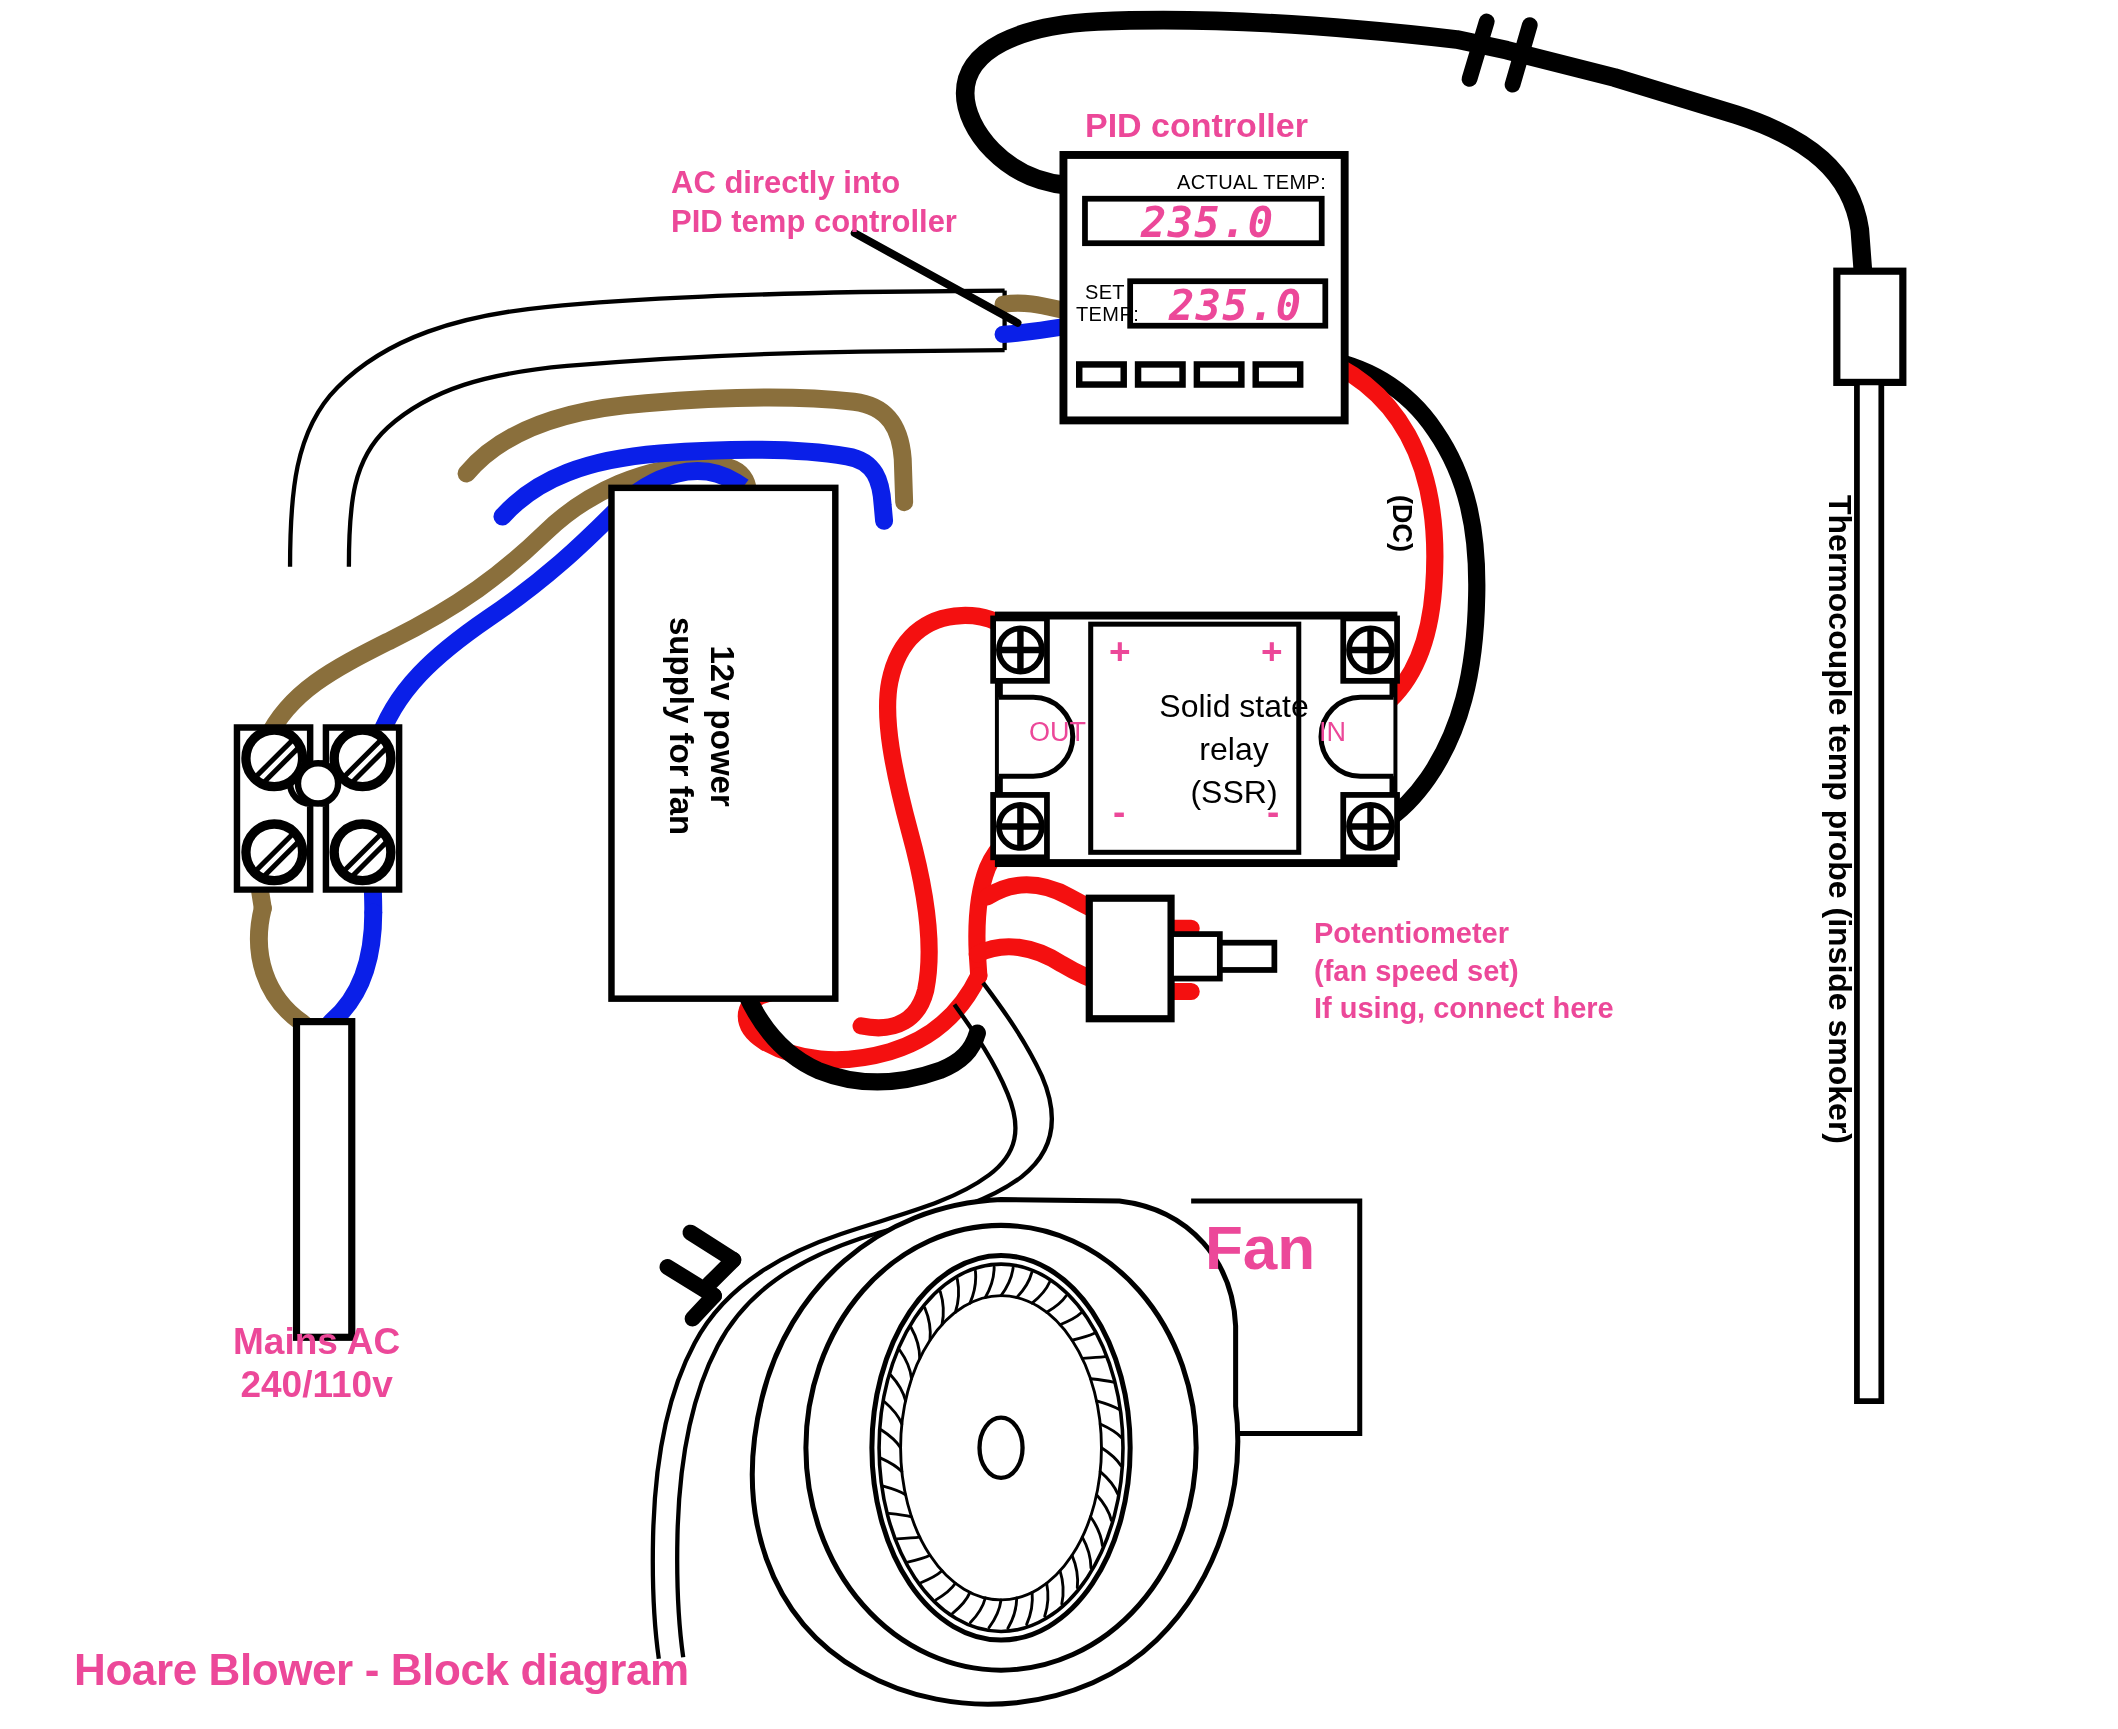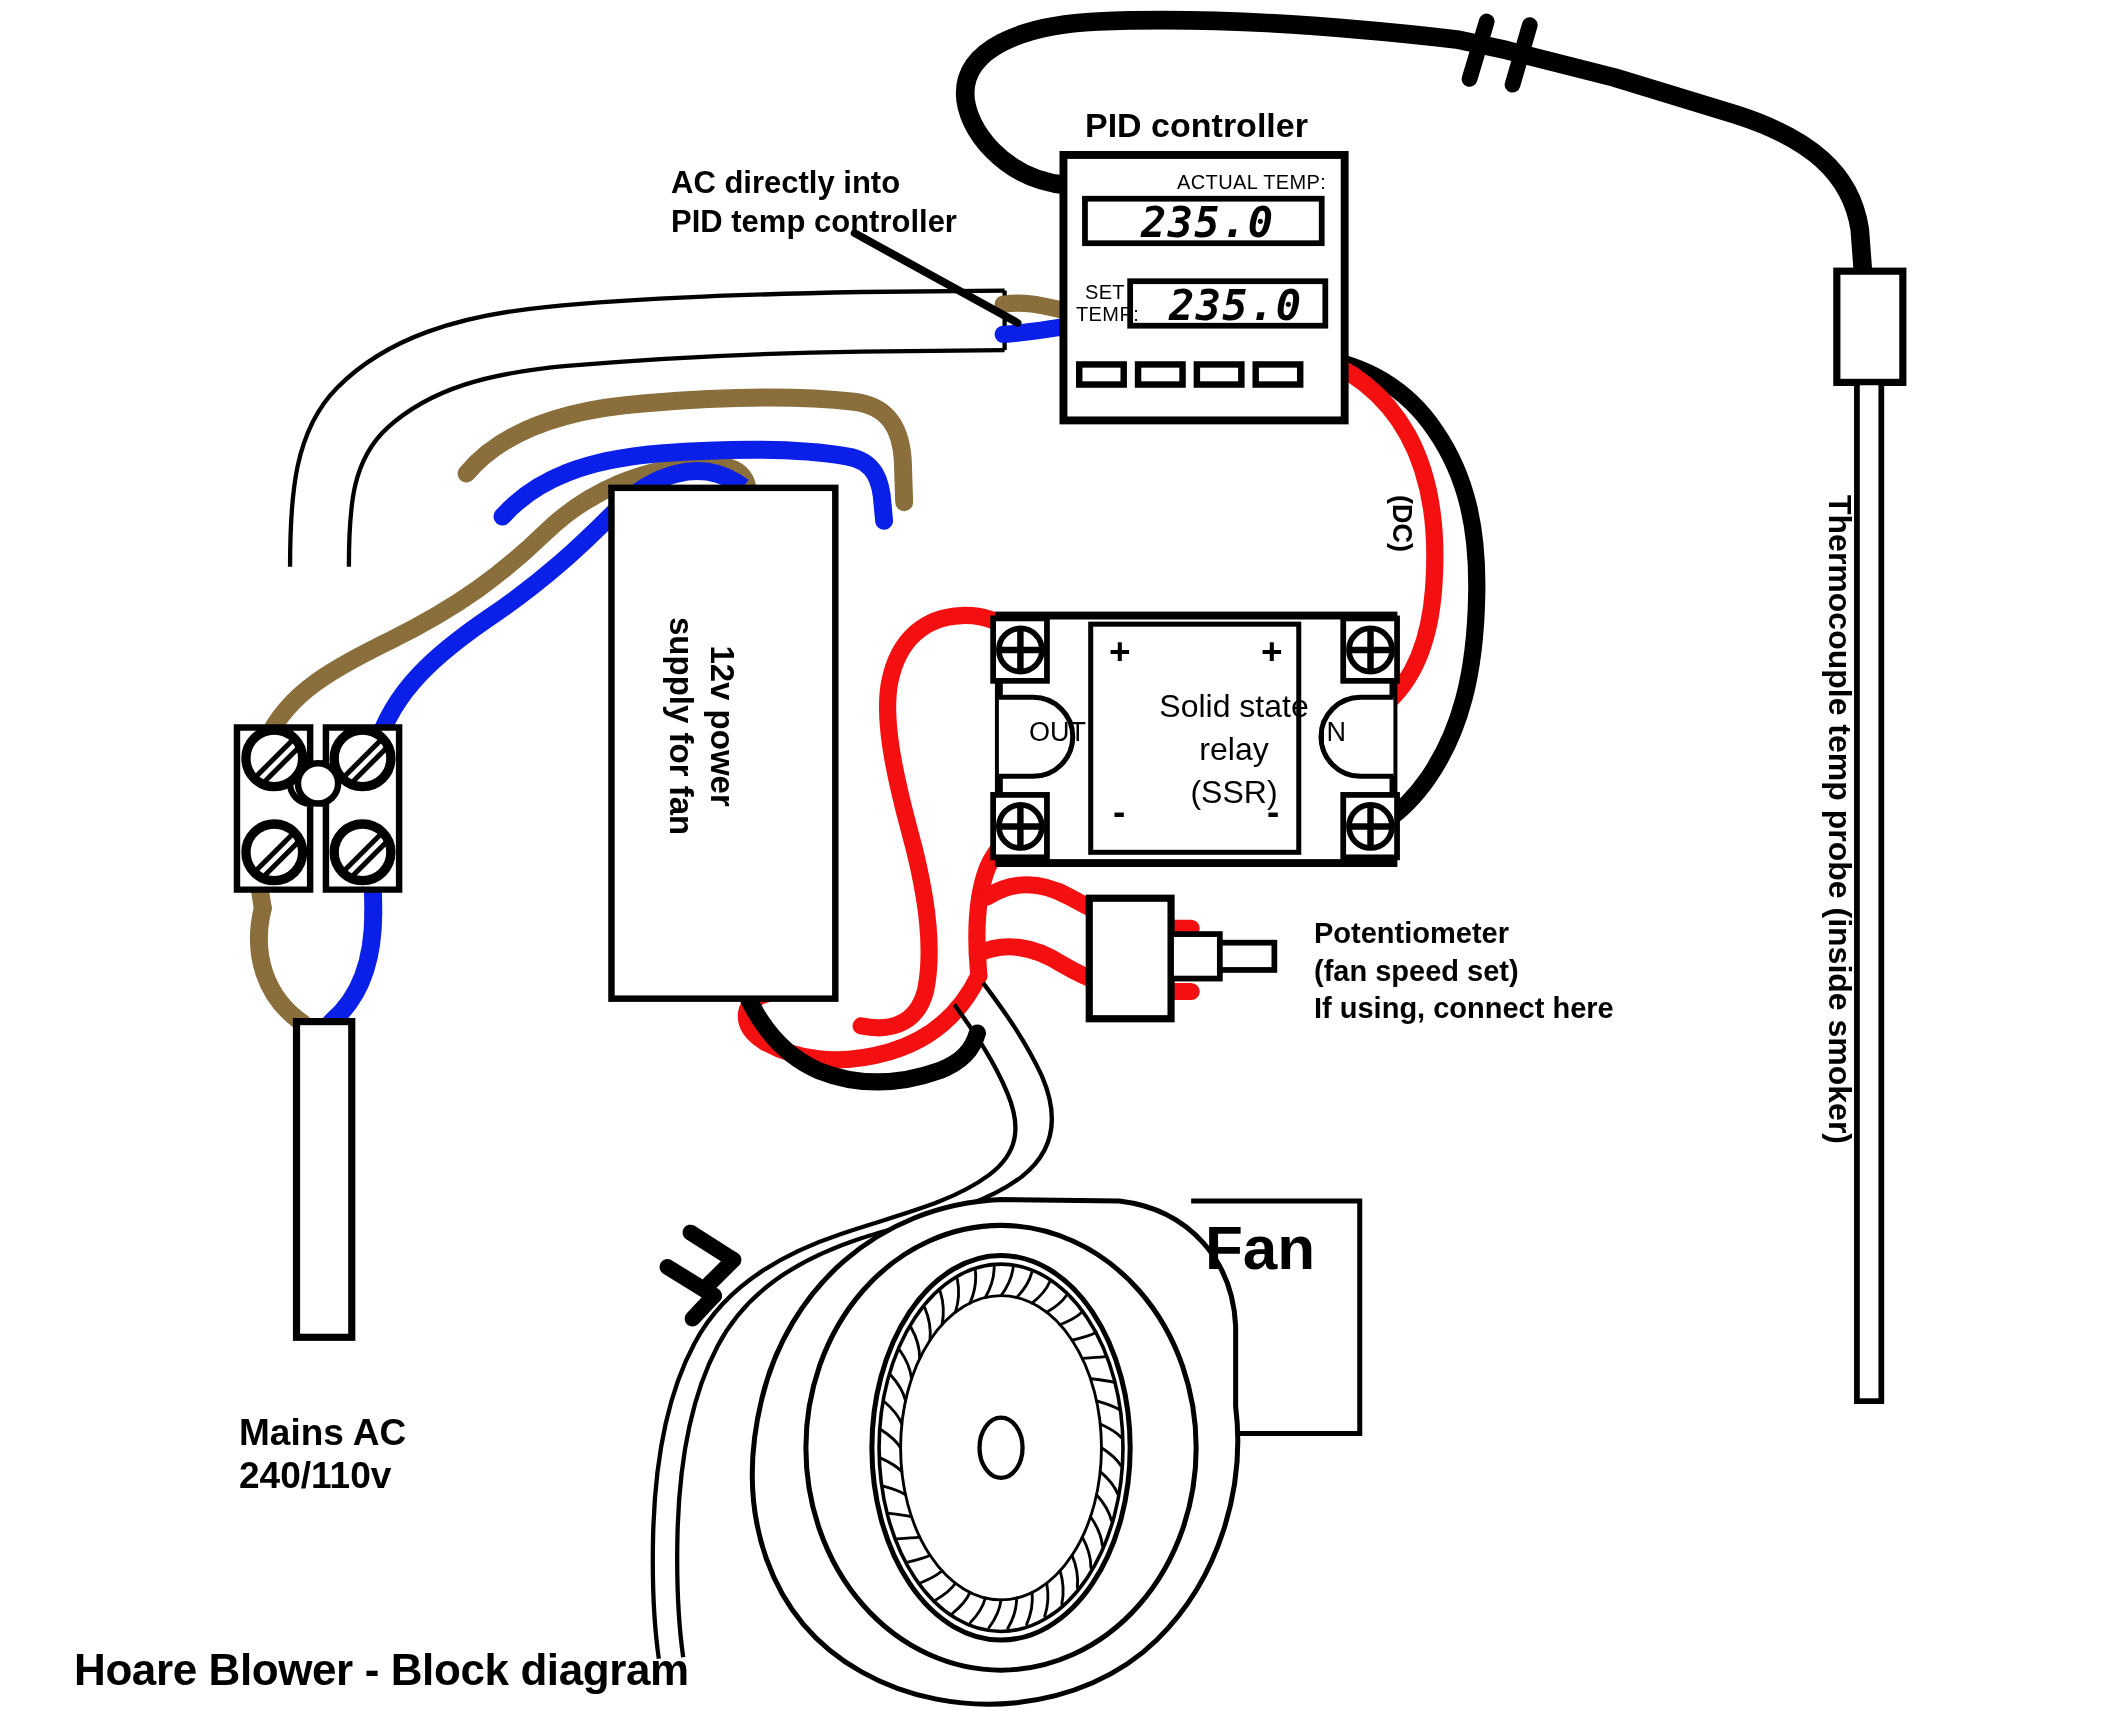--- a/index.html
+++ b/index.html
@@ -23,36 +23,35 @@
   svg.layer {
     position: absolute;
     left: 0; top: 0;
     width: 2119px;
     height: 1729px;
   }
   .lbl {
     position: absolute;
     font-family: "Liberation Sans", sans-serif;
     font-weight: bold;
-    color: #000000;
+    color: #ec4899;
     white-space: pre;
     line-height: 1.16;
   }
   #title {
     left: 74px;
     top: 1644px;
     font-size: 44px;
     letter-spacing: -0.4px;
   }
   #mains-label {
     left: 233px;
-    top: 1412px;
+    top: 1321px;
     font-size: 37px;
-    text-align: left;
-    margin-left: 6px;
+    text-align: center;
   }
   #pid-title {
     left: 1085px;
     top: 106px;
     font-size: 34px;
   }
   #ac-note {
     left: 671px;
     top: 164px;
     font-size: 31px;

